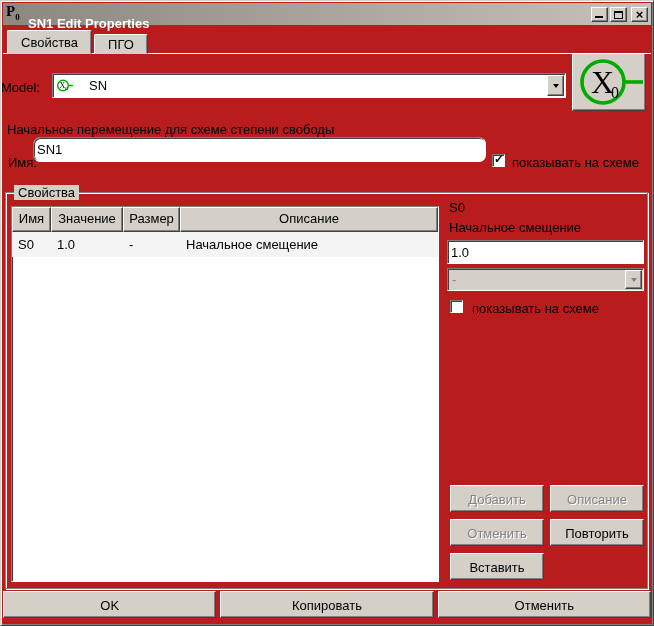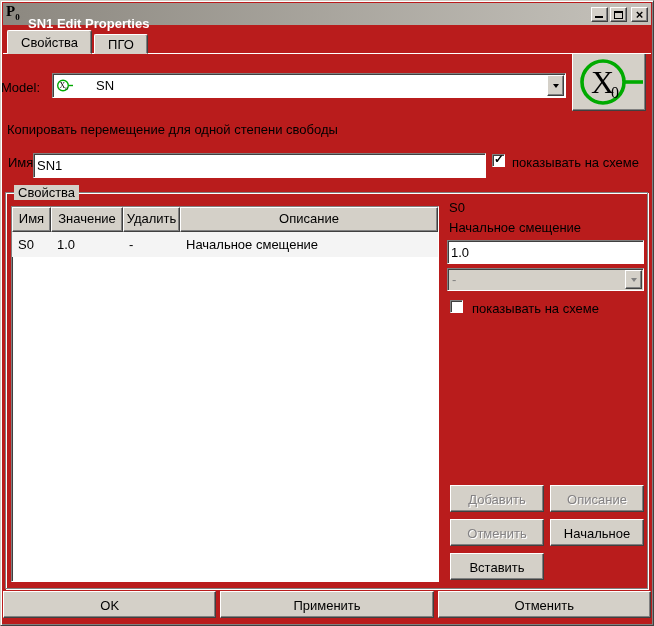--- a/index.html
+++ b/index.html
@@ -56,40 +56,40 @@
   }
   .tab.active { height:24px; padding-top:4px; font-weight:normal; z-index:3; }
   .pane-line { position:absolute; left:2px; top:52px; right:2px; height:1px; background:#ffffff; z-index:1; }
 
   
   .model-label { position:absolute; left:0; top:79px; }
   .combobox {
     position:absolute; left:51px; top:72px; width:514px; height:25px;
     display:flex; align-items:center; padding-left:3px;
   }
-  .combo-text { margin-left:20px; }
+  .combo-text { margin-left:13px; }
   .combo-arrow-btn {
     position:absolute; right:1px; top:1px; bottom:1px; width:17px;
     display:flex; align-items:center; justify-content:center;
   }
   .tri-down { width:0; height:0; border:3.5px solid transparent; border-top:4px solid #000; margin-top:4px; }
   .tri-down.gray { border-top-color:#808080; }
 
   .symbol-btn { position:absolute; left:571px; top:52px; width:74px; height:58px;
     display:flex; align-items:center; justify-content:center; padding:0; }
 
   .subtitle { position:absolute; left:6px; top:121px; }
 
   
   .name-label { position:absolute; left:7px; top:154px; }
   .edit {
     font-family:"Liberation Sans", sans-serif; font-size:13px;
     padding:0 3px; outline:none;
   }
-  .name-input { position:absolute; left:32px; top:152px; width:453px; height:25px; }
+  .name-input { position:absolute; left:32px; top:136px; width:453px; height:25px;border-radius:7px; }
   .checkbox { width:13px; height:13px; background:#fff; border:1px solid;
     border-color:#808080 #ffffff #ffffff #808080;
     box-shadow: inset 1px 1px 0 #404040; position:relative; }
   .checkbox.checked::after { content:"✓"; position:absolute; left:1px; top:-3px;
     font-size:12px; font-weight:bold; color:#000; }
   .name-check { position:absolute; left:491px; top:153px; }
   .name-check-label { position:absolute; left:511px; top:154px; }
 
   
   .groupbox {
@@ -179,35 +179,35 @@
 
   <button class="symbol-btn raised">
     <svg width="72" height="56" viewBox="0 0 72 56">
       <circle cx="30" cy="28" r="21" fill="none" stroke-width="3.6" stroke="#00aa00"></circle>
       <line x1="51" y1="28" x2="70" y2="28" stroke-width="3.6" stroke="#00aa00"></line>
       <text x="18" y="39" font-size="32" font-family="Liberation Serif, serif" fill="#000">X</text>
       <text x="38" y="44" font-size="16" font-family="Liberation Serif, serif" fill="#000">0</text>
     </svg>
   </button>
 
-  <span class="subtitle">Копировать перемещение для одной степени свободы</span>
+  <span class="subtitle">Начальное перемещение для схеме степени свободы</span>
 
   <span class="name-label">Имя:</span>
   <input class="edit sunken name-input" value="SN1" style="">
   <span class="checkbox checked name-check"></span>
   <span class="name-check-label">показывать на схеме</span>
 
   <div class="groupbox">
     <span class="legend">Свойства</span>
 
     <div class="ptable sunken">
       <div class="tbl-header">
         <span class="th c0 raised">Имя</span>
         <span class="th c1 raised">Значение</span>
-        <span class="th c2 raised">Удалить</span>
+        <span class="th c2 raised">Размер</span>
         <span class="th c3 raised">Описание</span>
       </div>
       <div class="tbl-row">
         <span class="td c0">S0</span>
         <span class="td c1">1.0</span>
         <span class="td c2">-</span>
         <span class="td c3">Начальное смещение</span>
       </div>
     </div>
 
@@ -220,24 +220,24 @@
         <span class="tri-down gray"></span>
       </span>
     </div>
     <span class="checkbox detail-check"></span>
     <span class="detail-check-label">показывать на схеме</span>
 
     <div class="btn-grid">
       <button class="btn raised disabled">Добавить</button>
       <button class="btn raised disabled">Описание</button>
       <button class="btn raised disabled">Отменить</button>
-      <button class="btn raised">Начальное</button>
+      <button class="btn raised">Повторить</button>
       <button class="btn raised">Вставить</button>
     </div>
   </div>
 
   <div class="footer">
     <button class="btn raised">OK</button>
-    <button class="btn raised">Применить</button>
+    <button class="btn raised">Копировать</button>
     <button class="btn raised">Отменить</button>
   </div>
 
 </div>
 
 </body></html>

